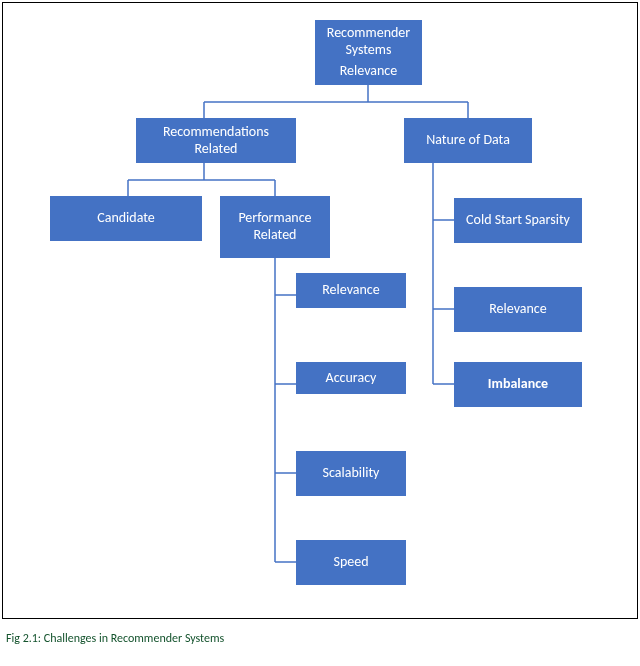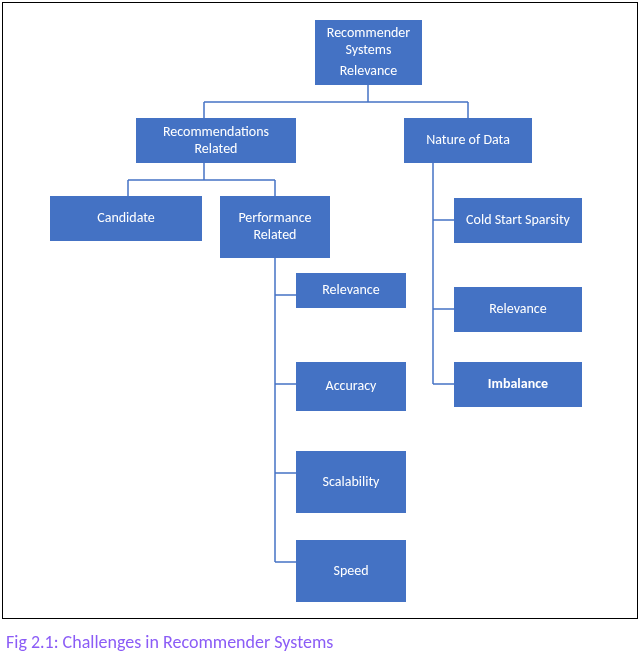--- a/index.html
+++ b/index.html
@@ -36,22 +36,22 @@
     pointer-events: none;
   }
   svg.connectors line {
     stroke: #4472c4;
     stroke-width: 1.5;
   }
   .caption {
     position: absolute;
     left: 6px;
     top: 631px;
-    font-size: 18px;
-    color: #8b5cf6;
+    font-size: 12px;
+    color: #14532d;
   }
 </style>
 </head>
 <body>
 
 <div class="frame"></div>
 
 <svg class="connectors">
 
   <line x1="368" y1="85" x2="368" y2="102"></line>
@@ -106,27 +106,27 @@
 <div class="node" style="left:220px; top:196px; width:110px; height:62px;text-align:center;">
   <div>
     <div>Performance</div>
     <div>Related</div>
   </div>
 </div>
 
 <div class="node" style="left:296px; top:273px; width:110px; height:35px;">
   <span>Relevance</span>
 </div>
-<div class="node" style="left:296px; top:362px; width:110px; height:49px;">
+<div class="node" style="left:296px; top:362px; width:110px; height:32px;">
   <span>Accuracy</span>
 </div>
-<div class="node" style="left:296px; top:451px; width:110px; height:62px;">
+<div class="node" style="left:296px; top:451px; width:110px; height:45px;">
   <span>Scalability</span>
 </div>
-<div class="node" style="left:296px; top:540px; width:110px; height:62px;">
+<div class="node" style="left:296px; top:540px; width:110px; height:45px;">
   <span>Speed</span>
 </div>
 
 <div class="node" style="left:454px; top:198px; width:128px; height:45px;">
   <span>Cold Start Sparsity</span>
 </div>
 <div class="node" style="left:454px; top:287px; width:128px; height:45px;">
   <span>Relevance</span>
 </div>
 <div class="node" style="left:454px; top:362px; width:128px; height:45px;font-weight:bold;">

